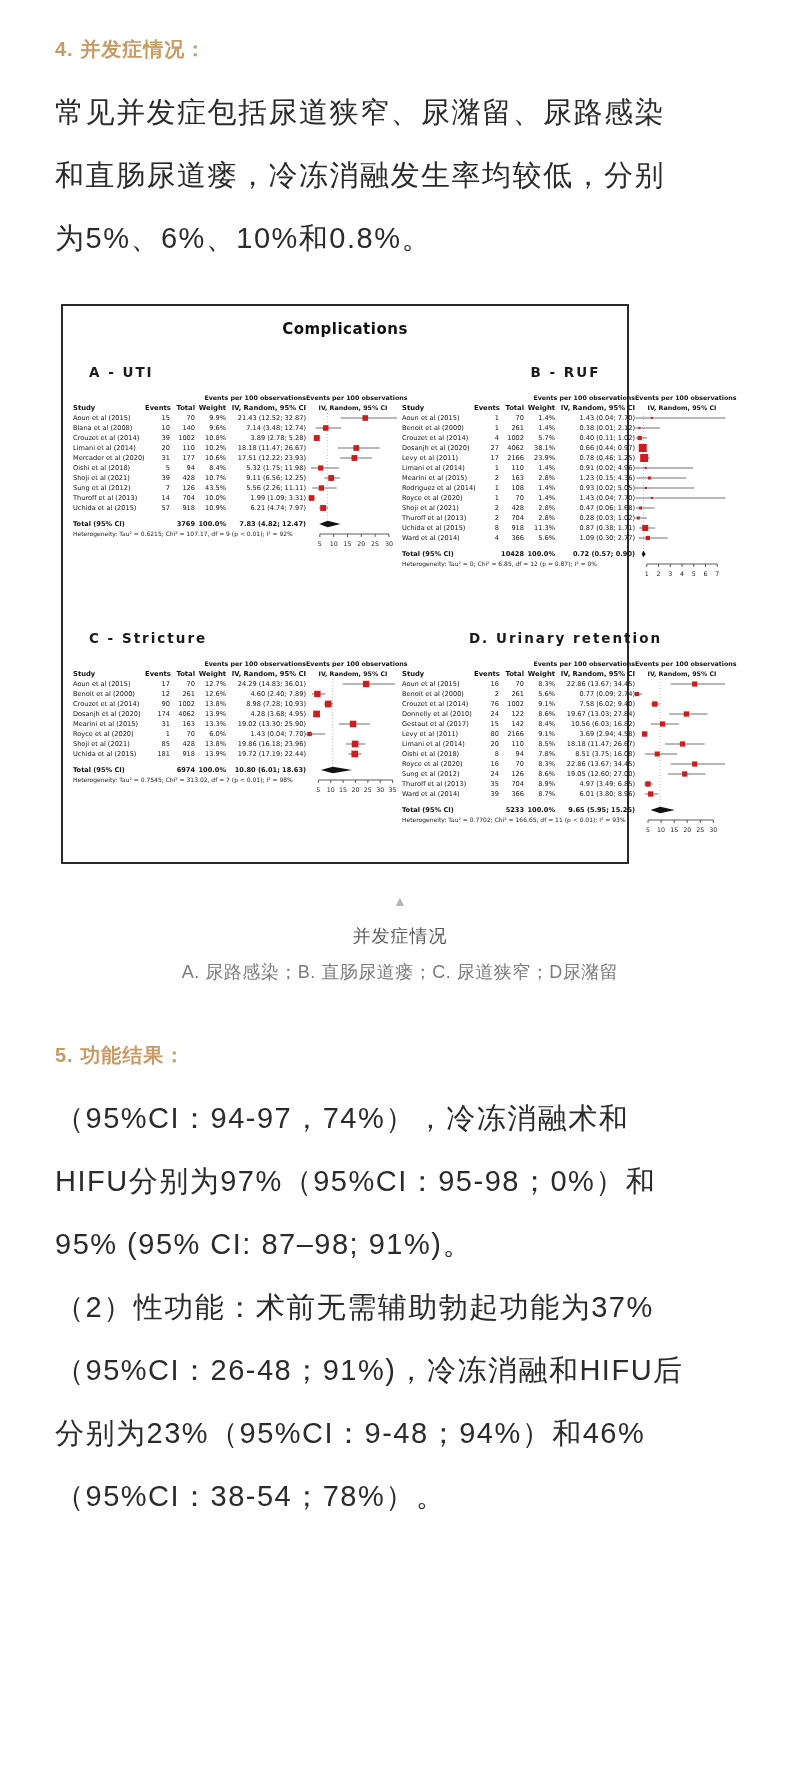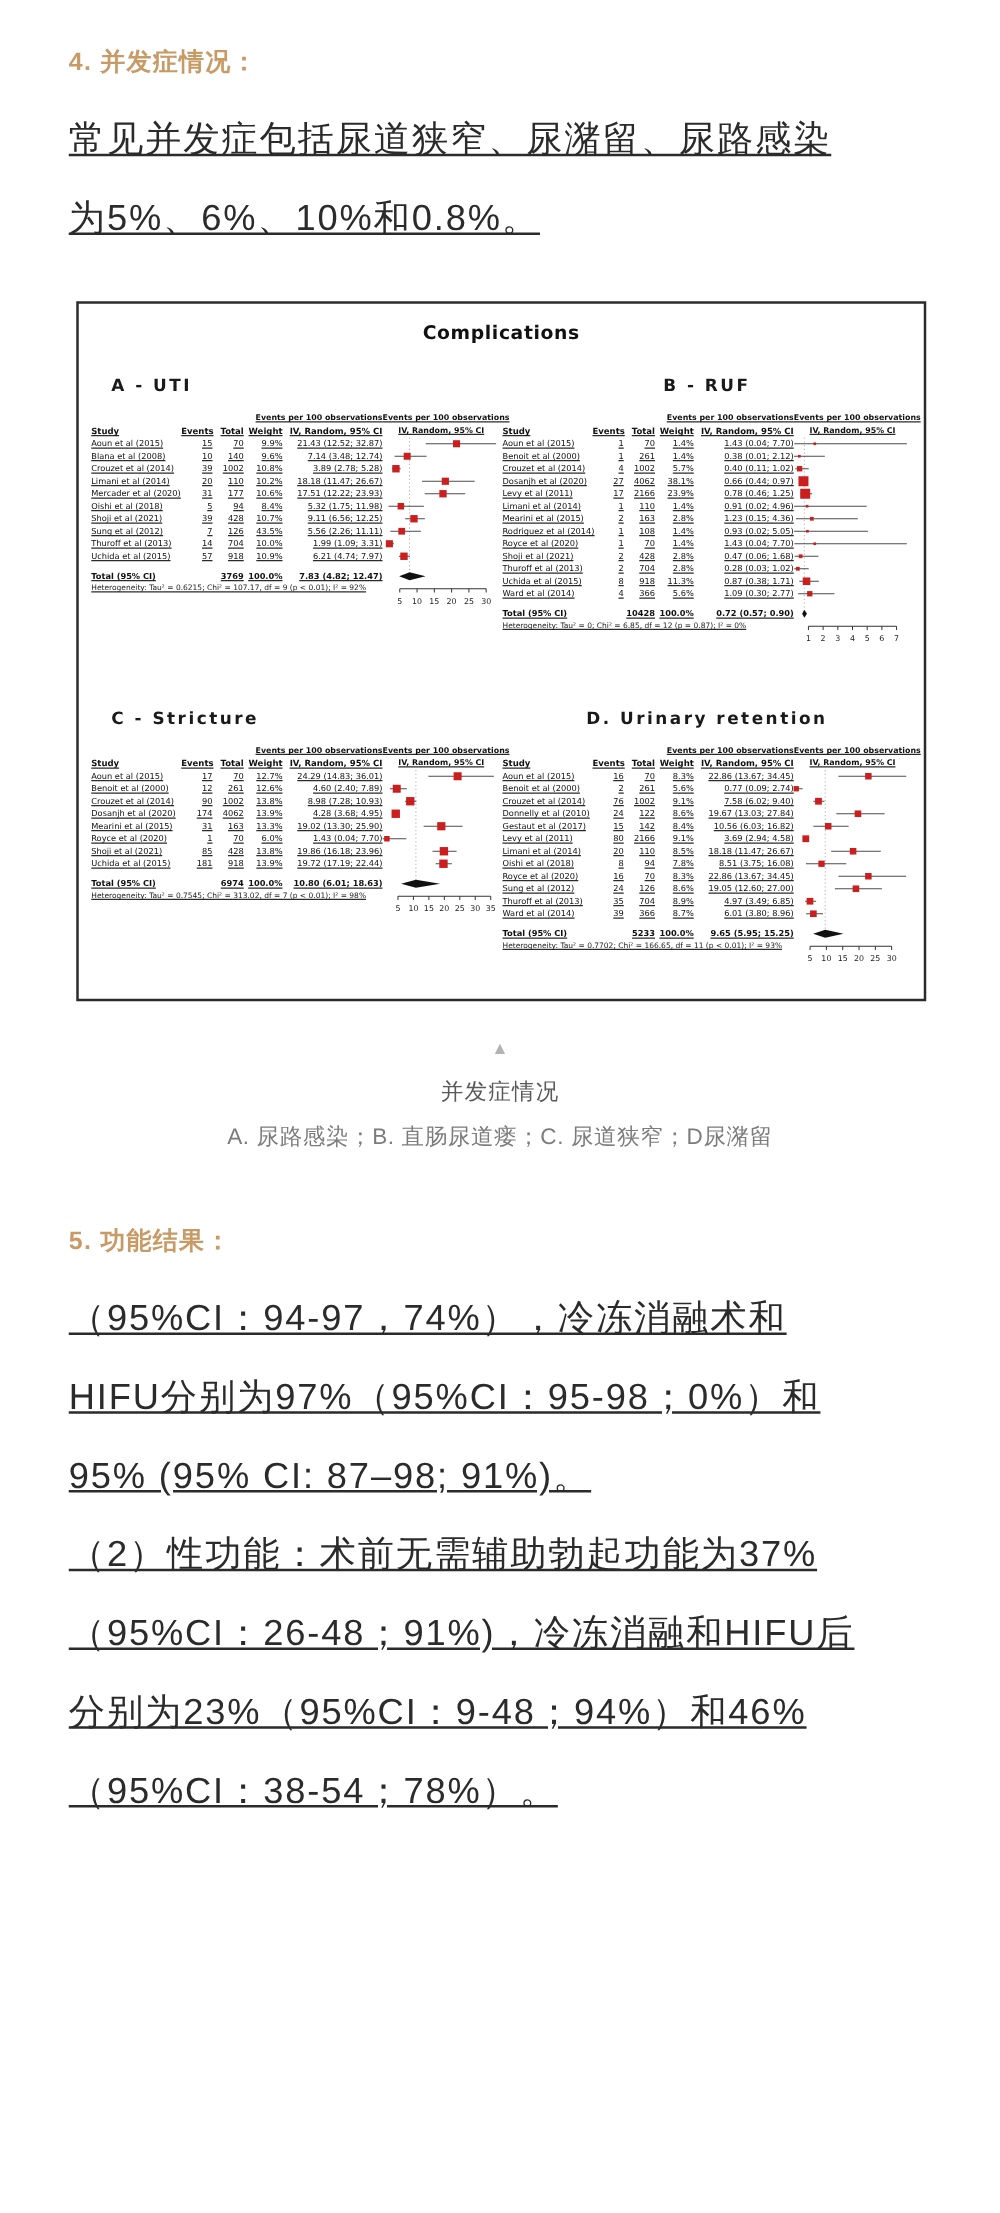--- a/index.html
+++ b/index.html
@@ -1,30 +1,30 @@
 <!DOCTYPE html>
 <html><head>
 <meta charset="utf-8">
 <style>
   html,body{margin:0;padding:0;background:#ffffff;}
   body{width:800px;min-height:1770px;font-family:"Liberation Sans","DejaVu Sans",sans-serif;color:#2b2b2b;}
   .page{padding:36px 55px 60px 55px;}
 
   .sec-heading{font-size:20px;font-weight:700;color:#c79a66;letter-spacing:1px;margin:0 0 18px 0;}
-  .body-par{margin:0 0 10px 0;text-decoration:underline;}
+  .body-par{margin:0 0 10px 0;}
   .body-line{font-size:29px;line-height:63px;letter-spacing:1.5px;color:#2b2b2b;white-space:nowrap;}
 
   
-  .figure{margin:34px 0 0 6px;width:680px;box-sizing:border-box;border:2px solid #2b2b2b;background:#fff;padding:14px 10px 26px 10px;min-height:560px;}
+  .figure{margin:34px 0 0 6px;width:568px;box-sizing:border-box;border:2px solid #2b2b2b;background:#fff;padding:14px 10px 26px 10px;min-height:560px;}
   .fig-title{text-align:center;font-size:15px;font-weight:600;letter-spacing:.5px;color:#111;margin-bottom:26px;font-family:"DejaVu Sans",sans-serif;}
   .panels{display:grid;grid-template-columns:327px 327px;column-gap:2px;row-gap:52px;}
   .panel{width:327px;}
   .panel-title{font-size:13.5px;font-weight:600;letter-spacing:2px;color:#1a1a1a;margin:0 0 13px 16px;font-family:"DejaVu Sans",sans-serif;}
   .panel:nth-child(2) .panel-title,.panel:nth-child(4) .panel-title{text-align:center;margin-left:0;}
-  .panel-body{display:flex;font-family:"DejaVu Sans",sans-serif;text-decoration:underline;}
+  .panel-body{display:flex;font-family:"DejaVu Sans",sans-serif;}
   .ptable{width:233px;flex:none;}
   .pplot{width:94px;flex:none;position:relative;}
   .th1{height:10px;font-size:6.3px;font-weight:700;text-align:right;white-space:nowrap;line-height:10px;color:#111;}
   .trow{display:flex;height:10px;line-height:10px;font-size:6.6px;color:#111;white-space:nowrap;}
   .trow.hdr{font-weight:700;font-size:6.8px;}
   .trow.bold{font-weight:700;}
   .cell{flex:none;overflow:visible;}
   .c-study{width:72px;text-align:left;}
   .c-ev{width:25px;text-align:right;}
   .c-tot{width:25px;text-align:right;}
@@ -46,20 +46,21 @@
 </style>
 </head>
 <body>
 
 <div class="page">
 
   <h2 class="sec-heading">4. 并发症情况：</h2>
 
   <div class="body-par">
     <div class="body-line">常见并发症包括尿道狭窄、尿潴留、尿路感染</div>
+    <div class="body-line">和直肠尿道瘘，冷冻消融发生率均较低，分别</div>
     <div class="body-line">为5%、6%、10%和0.8%。</div>
   </div>
 
   <div class="figure">
     <div class="fig-title">Complications</div>
     <div class="panels" id="figure-panels">
         <div class="panel">
           <div class="panel-title">A - UTI</div>
           <div class="panel-body">
             <div class="ptable">

